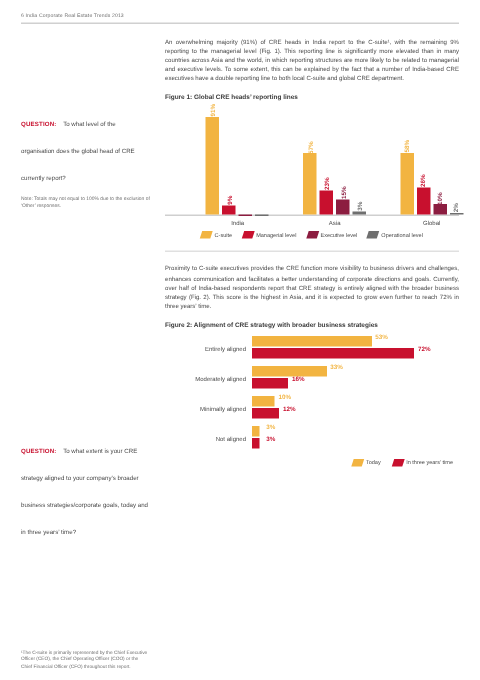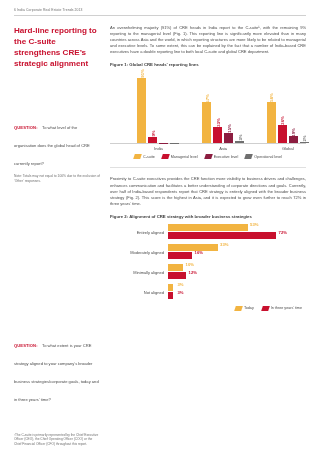--- a/index.html
+++ b/index.html
@@ -64,21 +64,20 @@
 <body>
 
 <div class="page">
 
   <div class="hdr">6 India Corporate Real Estate Trends 2013</div>
   <div class="hdr-rule"></div>
 
   <div class="cols">
 
     <div class="left">
-      <div class="bigtitle">Hard-line reporting to the C-suite strengthens CRE’s strategic alignment</div>
 
       <div style="margin-top:46px;">
         <span class="qlabel">QUESTION:</span>
         <span class="qtext">To what level of the organisation does the global head of CRE currently report?</span>
         <div class="note">Note: Totals may not equal to 100% due to the exclusion of ‘Other’ responses.</div>
       </div>
 
       <div style="margin-top:150px;">
         <span class="qlabel">QUESTION:</span>
         <span class="qtext">To what extent is your CRE strategy aligned to your company’s broader business strategies/corporate goals, today and in three years’ time?</span>

